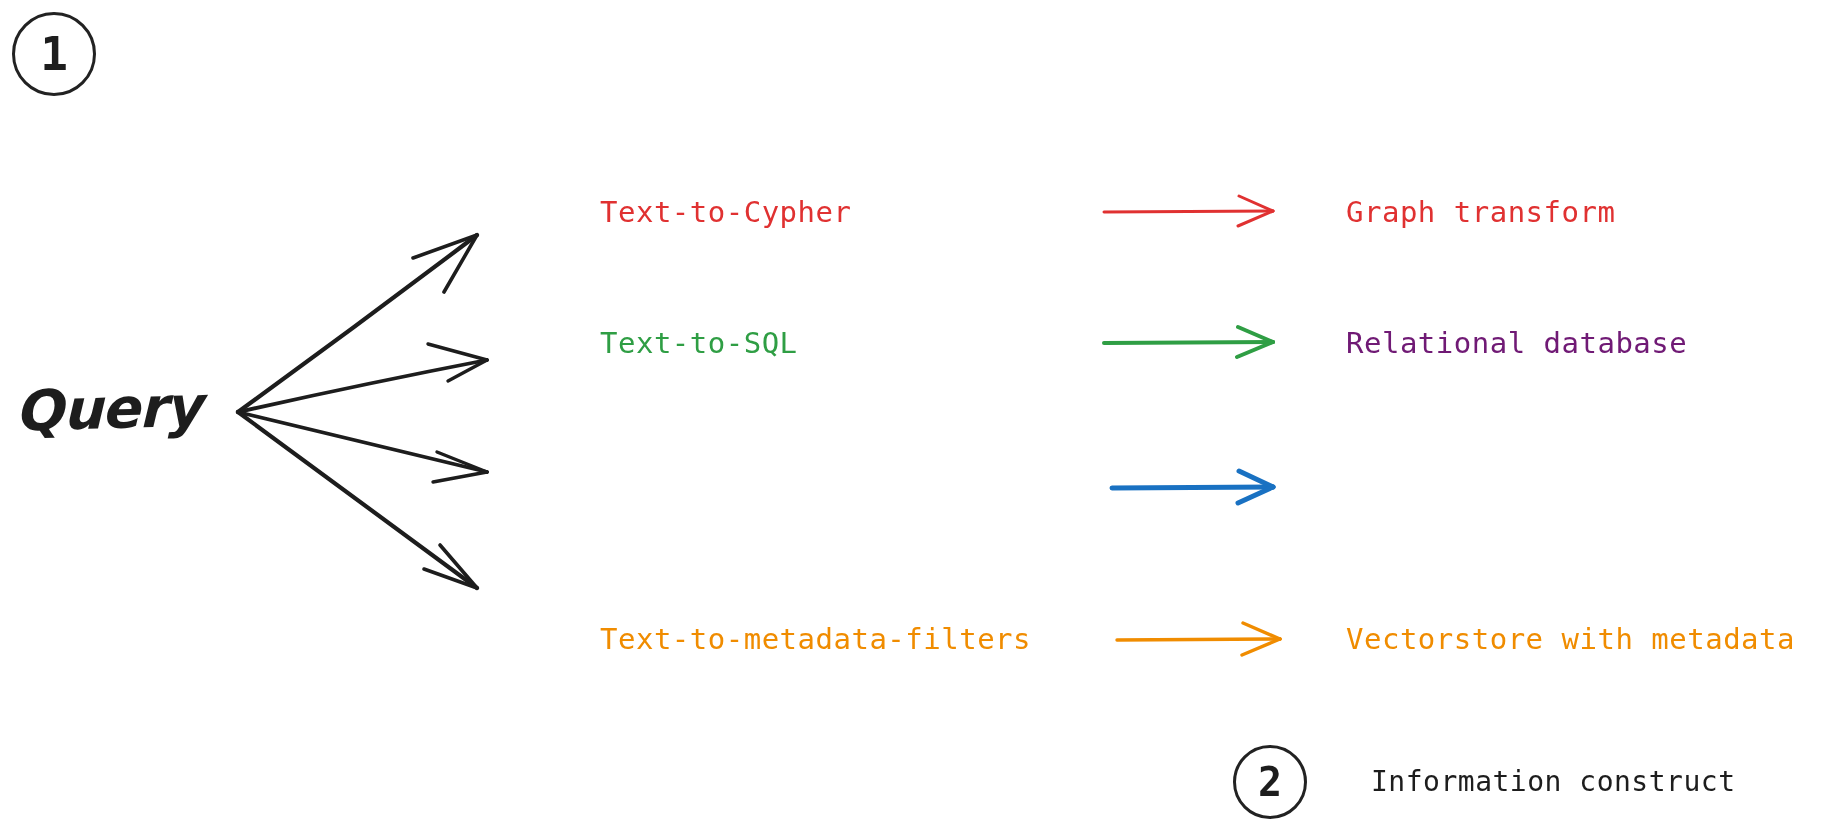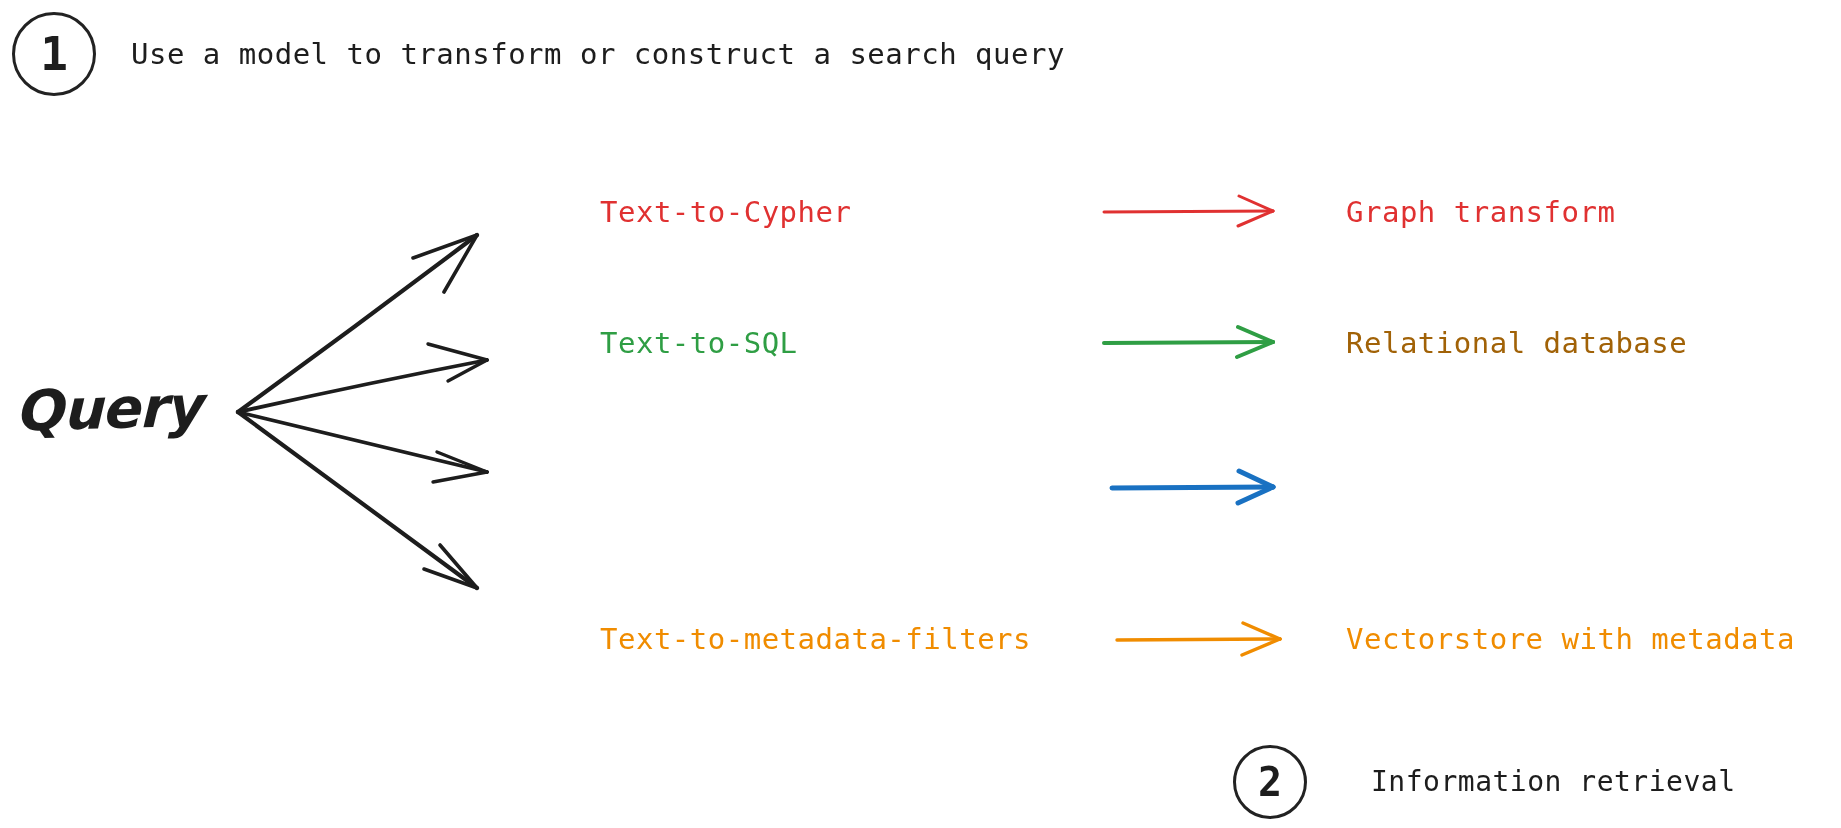--- a/index.html
+++ b/index.html
@@ -163,30 +163,29 @@
     <g>
       <path d="M1117 640 L 1280 639" stroke="#f08c00" stroke-width="3.4" fill="none" stroke-linecap="round"></path>
       <path d="M1280 639 L 1243 623" stroke="#f08c00" stroke-width="3.4" fill="none" stroke-linecap="round"></path>
       <path d="M1280 639 L 1242 655" stroke="#f08c00" stroke-width="3.4" fill="none" stroke-linecap="round"></path>
     </g>
   </svg>
 
   <div id="badge-one" class="step-badge">
     <span>1</span>
   </div>
-  <div id="caption-one" class="step-caption">Use a model to transform or construct a search query</div>
 
   <div id="query-label">Query</div>
 
   <div class="method-label row-2" style="color:#2f9e44">Text-to-SQL</div>
   <div class="method-label row-1" style="color:#e03131">Text-to-Cypher</div>
   <div class="method-label row-4" style="color:#f08c00">Text-to-metadata-filters</div>
 
   <div class="target-label row-1" style="color:#e03131">Graph transform</div>
-  <div class="target-label row-2" style="color:#a16207">Relational database</div>
+  <div class="target-label row-2" style="color:#701a75">Relational database</div>
   <div class="target-label row-4" style="color:#f08c00">Vectorstore with metadata</div>
 
   <div id="badge-two" class="step-badge">
     <span>2</span>
   </div>
-  <div id="caption-two" class="step-caption">Information retrieval</div>
+  <div id="caption-two" class="step-caption">Information construct</div>
 
 </div>
 
 </body></html>

